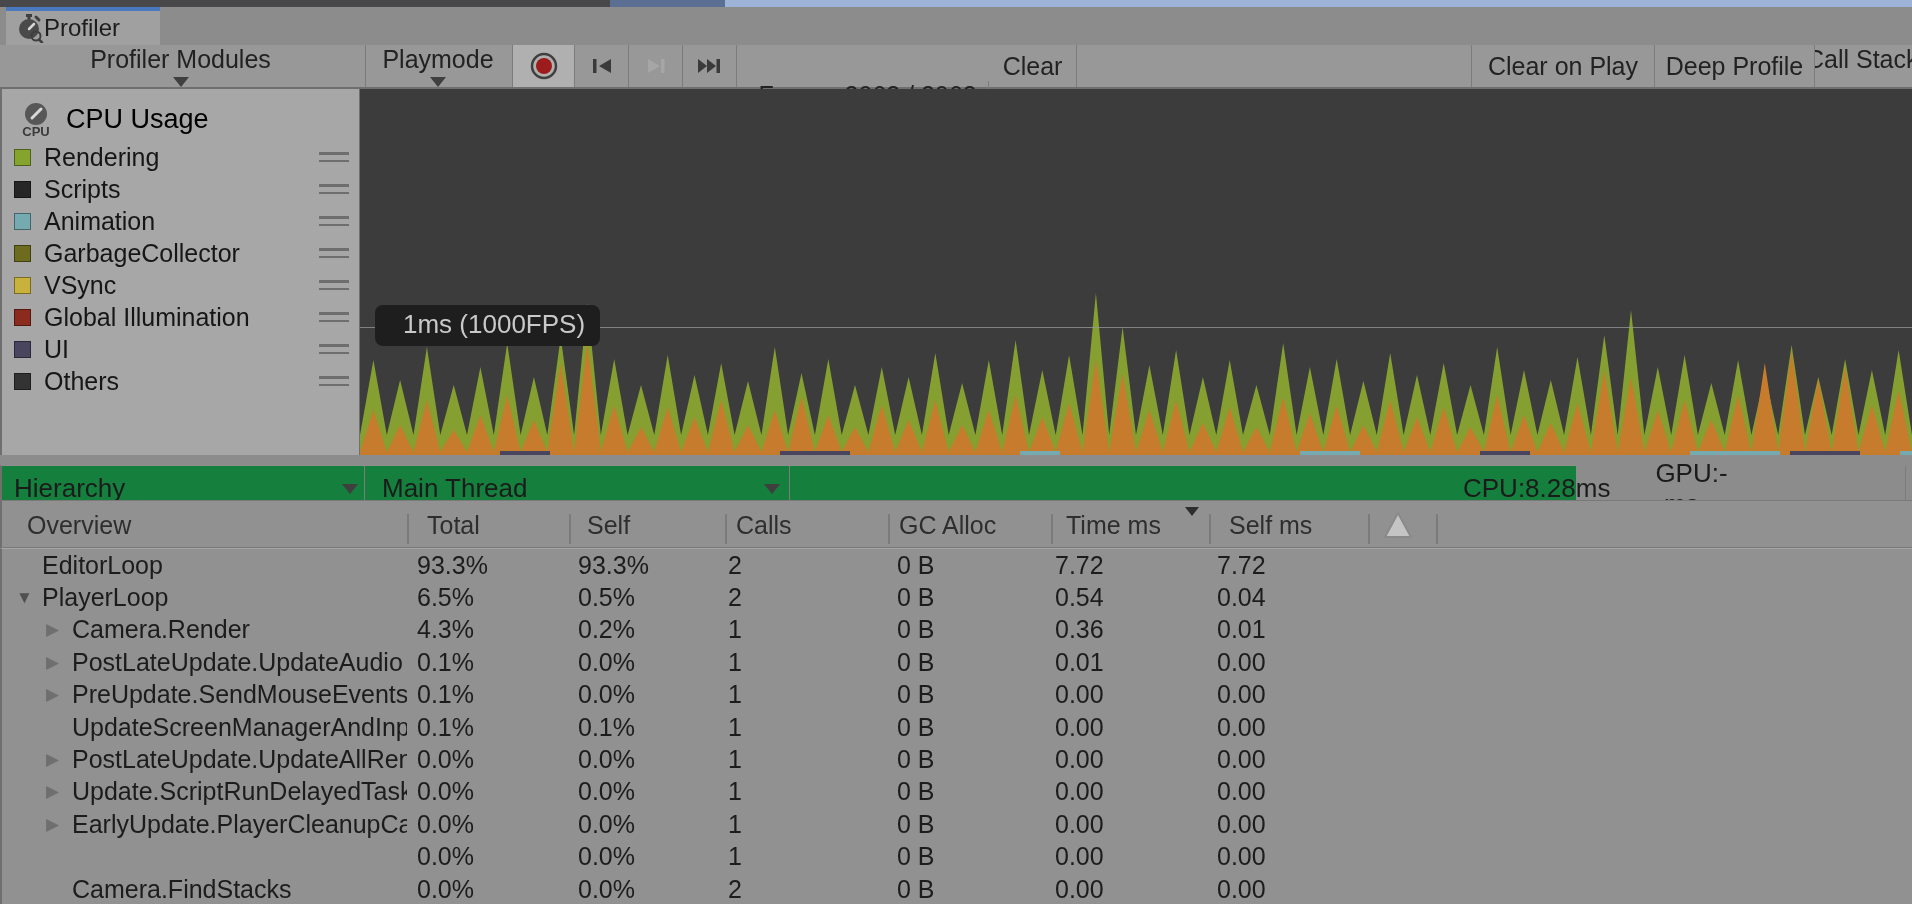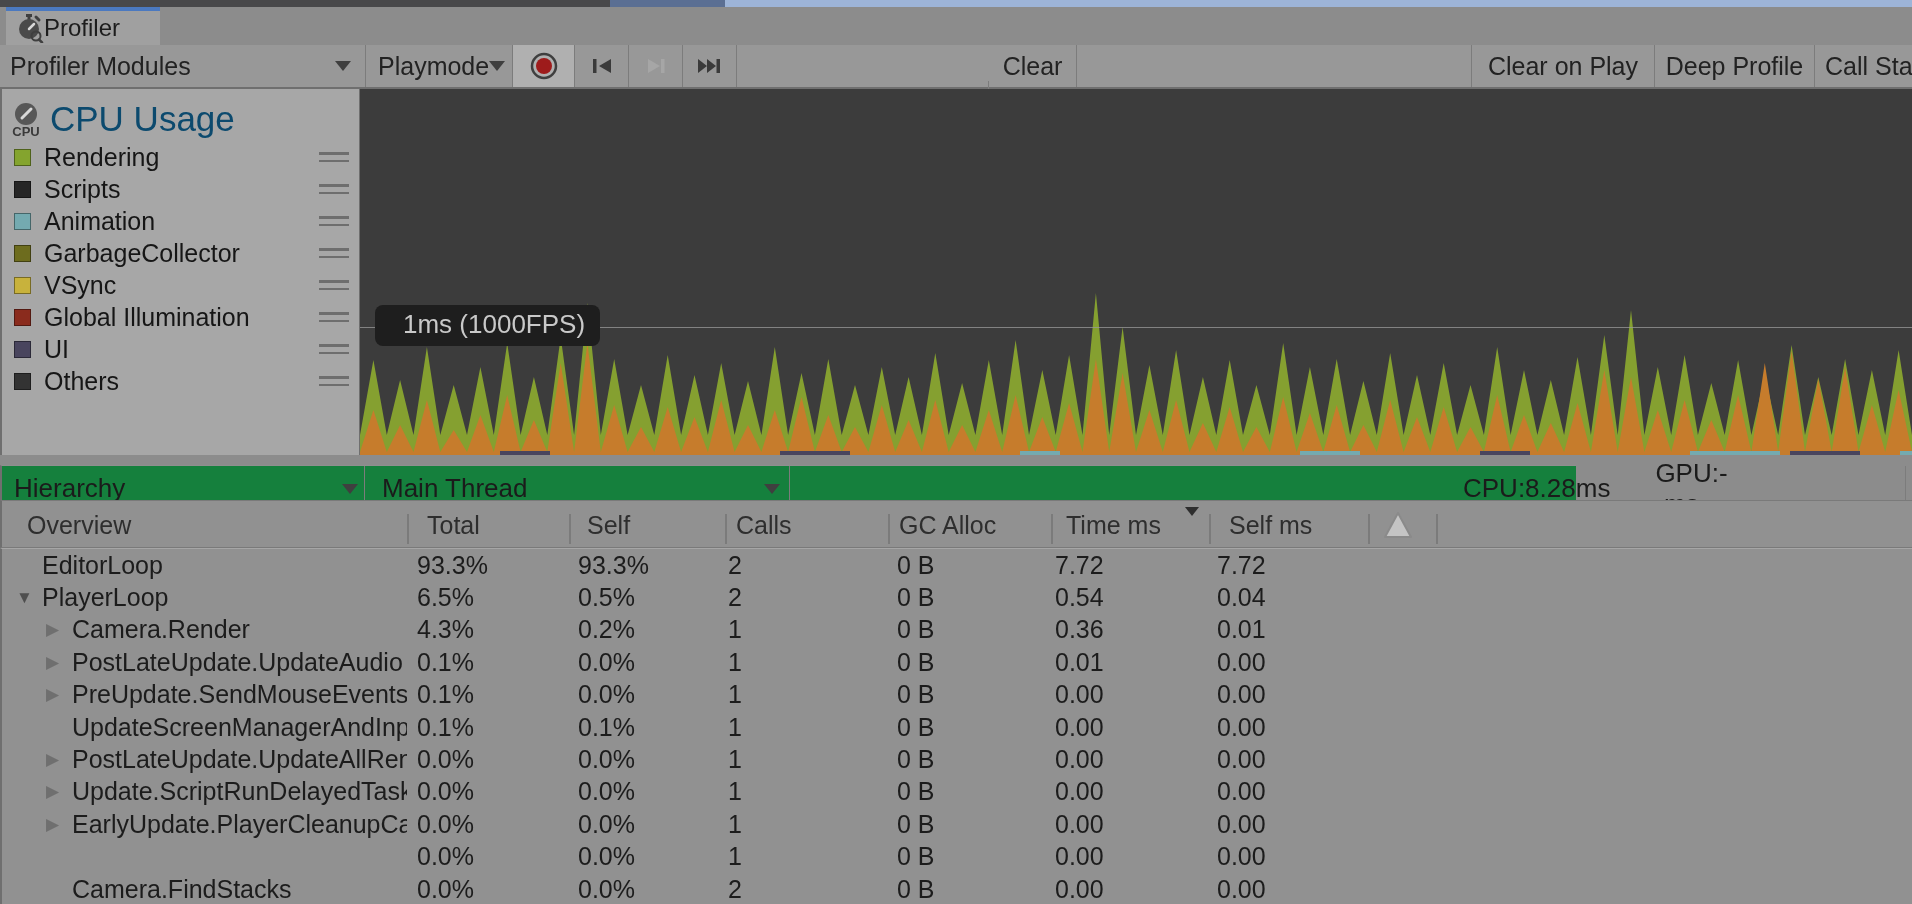--- a/index.html
+++ b/index.html
@@ -16,31 +16,31 @@
   
   #tabbar { position:absolute; left:0; top:7px; width:1912px; height:38px; background:#8c8c8c; }
   .tab { position:absolute; left:6px; top:0; width:154px; height:38px; background:#a0a0a0;
          border-top:4px solid #4b79c0; display:flex; align-items:center; padding-left:8px; }
   .tab-title { font-size:24px; color:#1d1d1d; white-space:nowrap; }
 
   
   #toolbar { position:absolute; left:0; top:45px; width:1912px; height:44px; background:#989898;
              border-bottom:2px solid #6f6f6f; }
   .tcell { position:absolute; top:0; height:42px; display:flex; align-items:center;
-           border-right:1px solid #7c7c7c; font-size:25px; color:#222; white-space:nowrap; overflow:hidden; }
+           border-right:1px solid #7c7c7c; font-size:25px; color:#222; white-space:nowrap; overflow:hidden;flex-direction:column; }
   .ddown-arrow { width:0; height:0; border-left:8px solid transparent; border-right:8px solid transparent;
                  border-top:10px solid #3f3f3f; display:inline-block; }
   .record-cell { background:#b0b0b0; justify-content:center; }
   .btn-cell { justify-content:center; }
 
   
   #sidebar { position:absolute; left:0; top:89px; width:360px; height:366px; background:#a7a7a7;
              border-left:2px solid #6f6f6f; border-right:1px solid #6f6f6f; }
-  #module-header { display:flex; align-items:center; gap:4px; padding:8px 0 0 4px; height:52px; }
-  #module-title { font-size:35px; color:#0c4a6e; }
+  #module-header { display:flex; align-items:center; gap:10px; padding:8px 0 0 14px; height:52px; }
+  #module-title { font-size:27px; color:#000000; }
   .cpu-icon-wrap { width:40px; display:flex; flex-direction:column; align-items:center; line-height:0.8; }
   .cpu-icon-label { font-size:13px; font-weight:bold; color:#3a3a3a; letter-spacing:0px; }
   #legend-list { position:absolute; left:0; top:52px; width:100%; }
   .legend-item { height:32px; display:flex; align-items:center; padding-left:12px; position:relative; }
   .legend-chip { width:17px; height:17px; border:1px solid rgba(0,0,0,0.4); flex:none; }
   .legend-label { font-size:25px; margin-left:13px; color:#161616; white-space:nowrap; }
   .legend-handle { position:absolute; right:10px; top:50%; transform:translateY(-50%); width:30px; }
   .legend-handle div { height:2.5px; background:#6e6e6e; margin:5px 0; }
 
   

